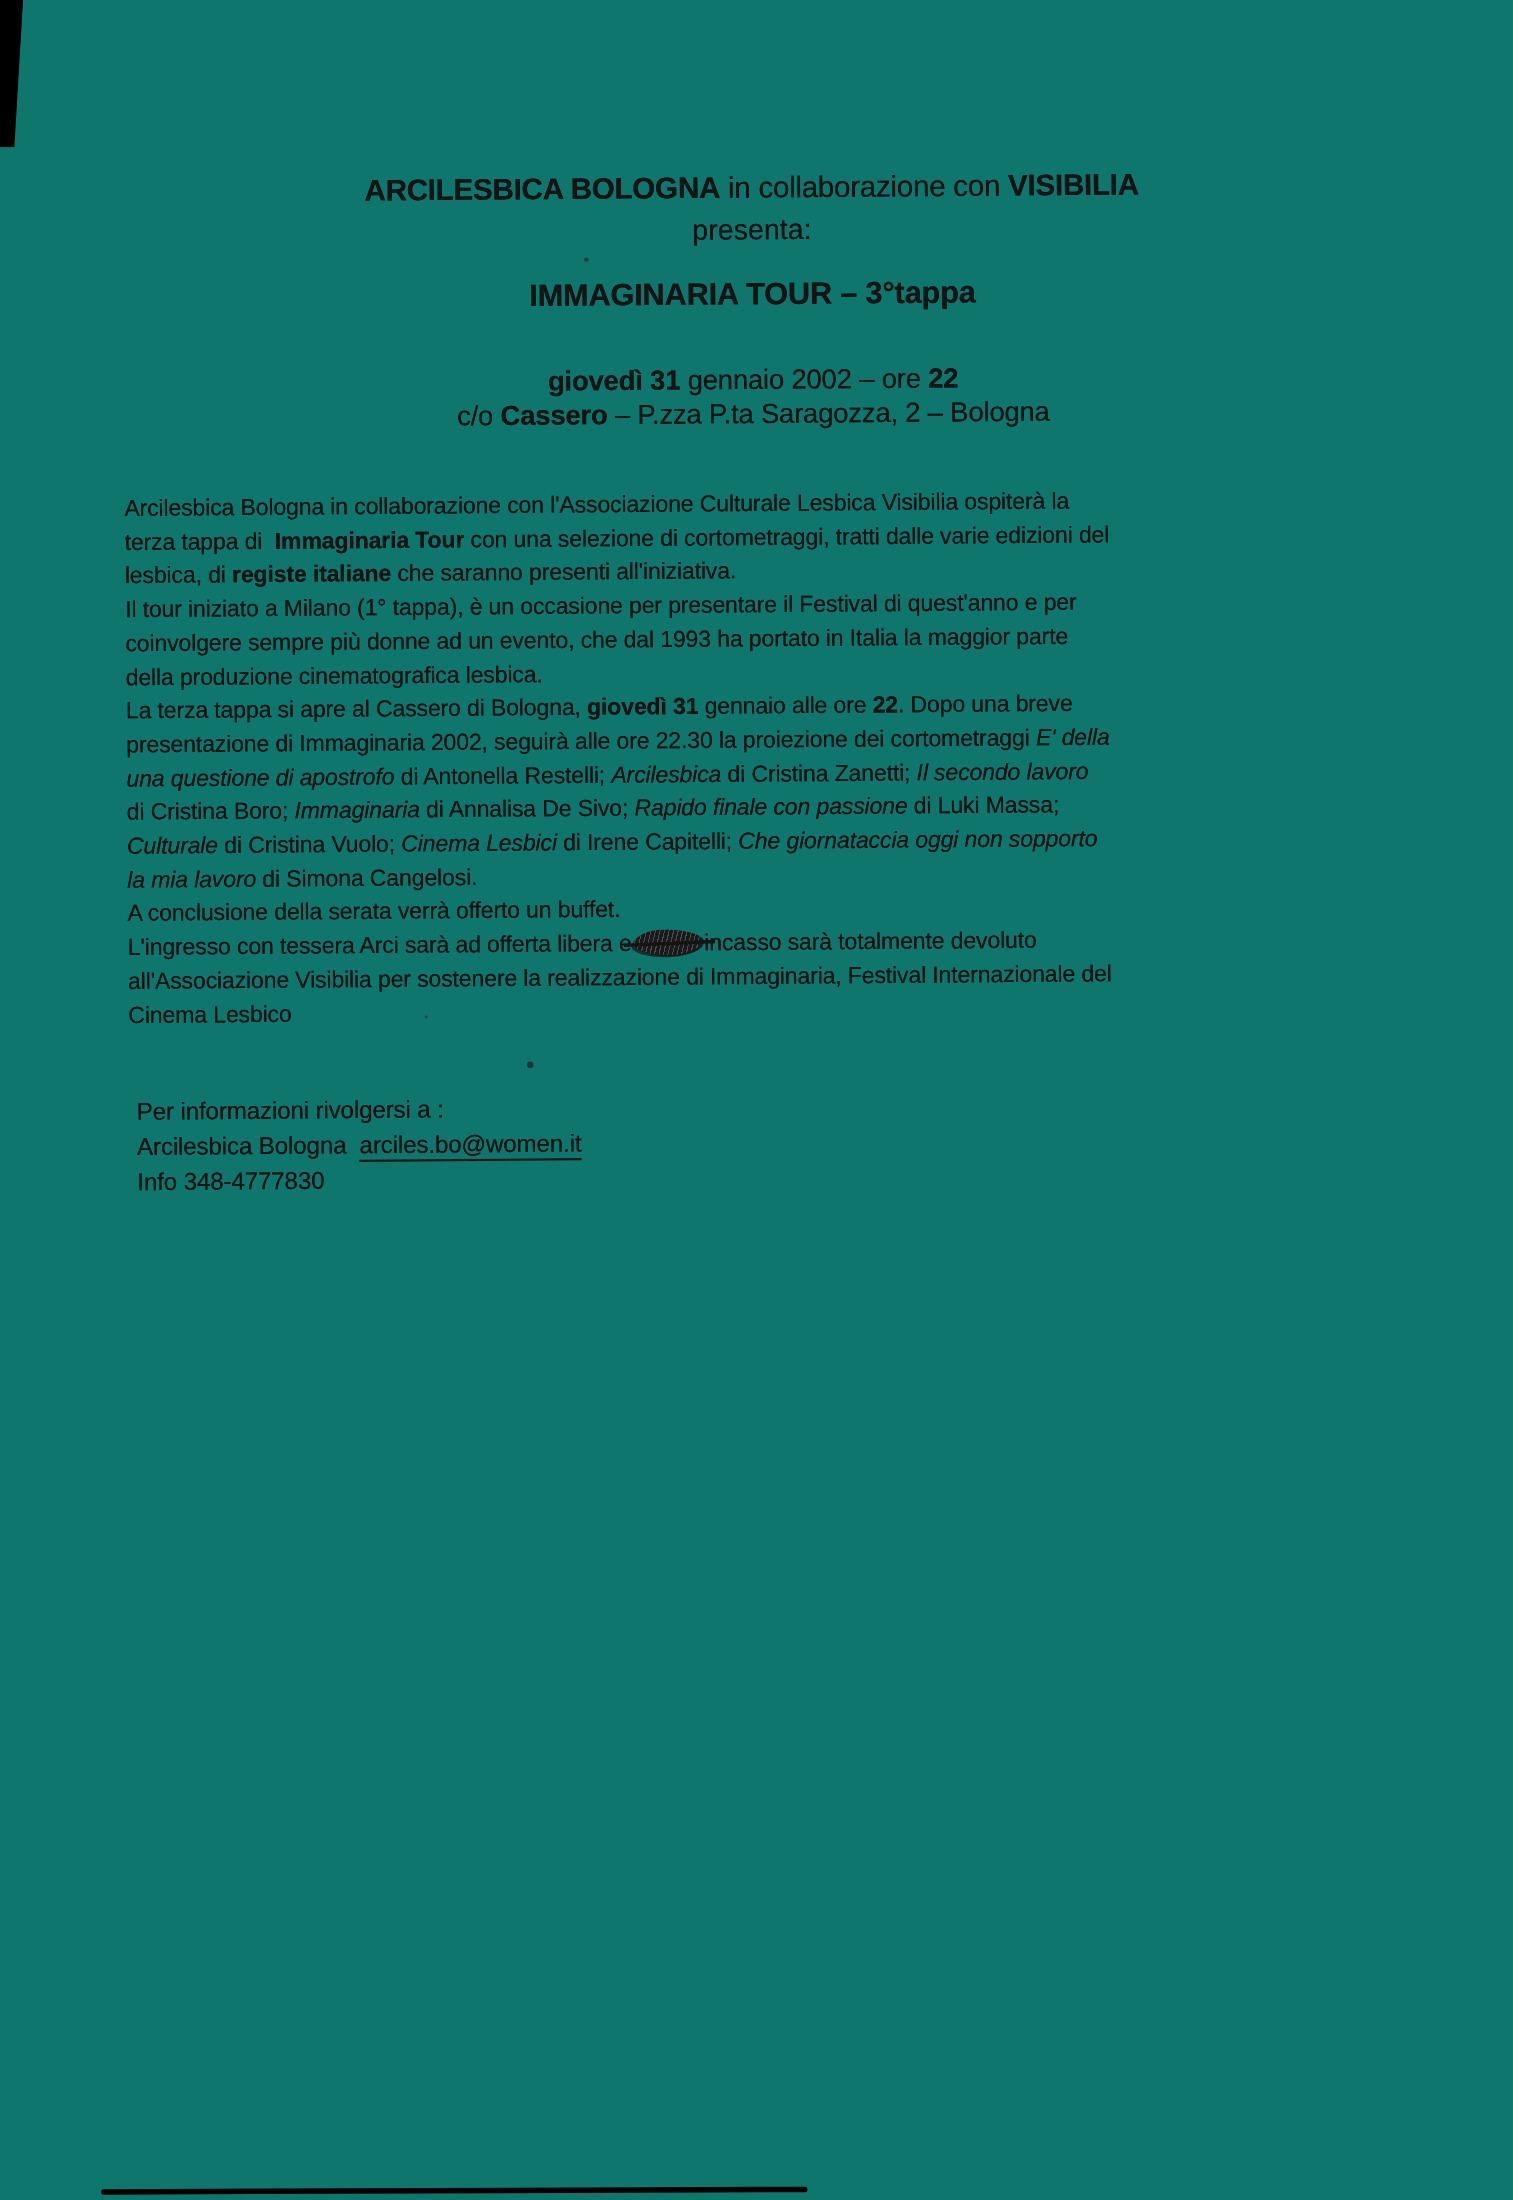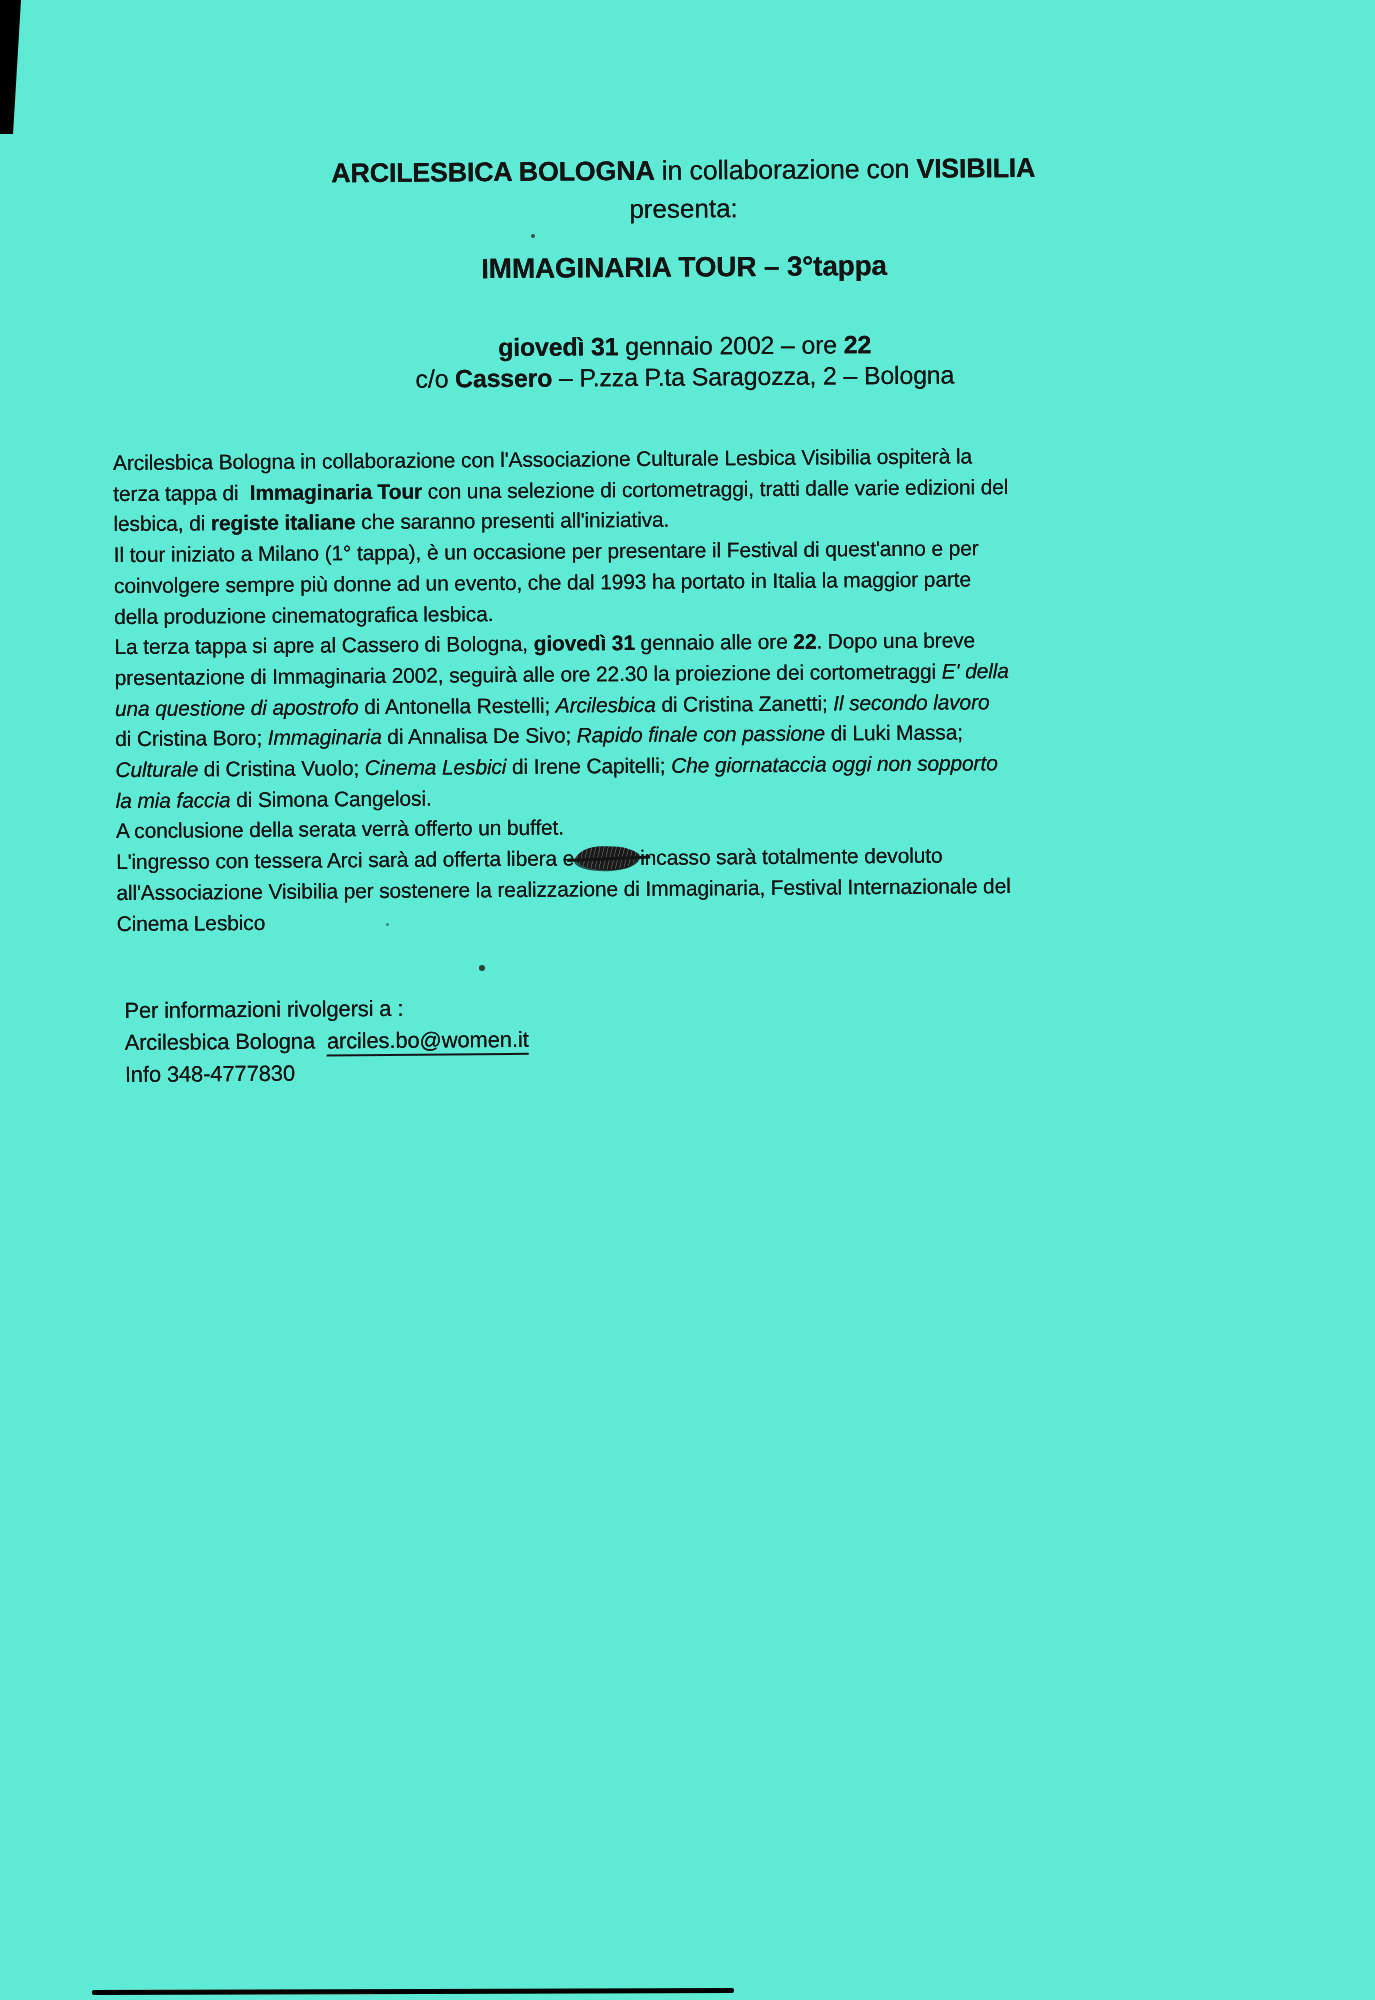--- a/index.html
+++ b/index.html
@@ -1,19 +1,19 @@
 <!DOCTYPE html>
 <html><head>
 <meta charset="utf-8">
 <style>
   html,body{margin:0;padding:0;background:#e8e8e8;}
   .page{
     position:relative;
     width:1375px;height:2000px;
-    background:#5eead4;
+    background:#0f766e;
     overflow:hidden;
     font-family:"Liberation Sans","DejaVu Sans",sans-serif;
     color:#141414;
   }
   .content{
     position:absolute;left:0;top:0;width:1375px;height:2000px;
     transform:rotate(-0.45deg);
     transform-origin:120px 460px;
     text-shadow:0 0 .4px currentColor;
   }
@@ -92,21 +92,21 @@
       <div class="bl"><span>terza tappa di &nbsp;</span><b>Immaginaria Tour</b><span> con una selezione di cortometraggi, tratti dalle varie edizioni del</span></div>
       <div class="bl"><span>lesbica, di </span><b>registe italiane</b><span> che saranno presenti all'iniziativa.</span></div>
       <div class="bl"><span>Il tour iniziato a Milano (1° tappa), è un occasione per presentare il Festival di quest'anno e per</span></div>
       <div class="bl"><span>coinvolgere sempre più donne ad un evento, che dal 1993 ha portato in Italia la maggior parte</span></div>
       <div class="bl"><span>della produzione cinematografica lesbica.</span></div>
       <div class="bl"><span>La terza tappa si apre al Cassero di Bologna, </span><b>giovedì 31</b><span> gennaio alle ore </span><b>22</b><span>. Dopo una breve</span></div>
       <div class="bl"><span>presentazione di Immaginaria 2002, seguirà alle ore 22.30 la proiezione dei cortometraggi </span><i>E' della</i></div>
       <div class="bl"><i>una questione di apostrofo</i><span> di Antonella Restelli; </span><i>Arcilesbica</i><span> di Cristina Zanetti; </span><i>Il secondo lavoro</i></div>
       <div class="bl"><span>di Cristina Boro; </span><i>Immaginaria</i><span> di Annalisa De Sivo; </span><i>Rapido finale con passione</i><span> di Luki Massa;</span></div>
       <div class="bl"><i>Culturale</i><span> di Cristina Vuolo; </span><i>Cinema Lesbici</i><span> di Irene Capitelli; </span><i>Che giornataccia oggi non sopporto</i></div>
-      <div class="bl"><i>la mia faccia</i><span> di Simona Cangelosi.</span></div>
+      <div class="bl"><i>la mia lavoro</i><span> di Simona Cangelosi.</span></div>
       <div class="bl"><span>A conclusione della serata verrà offerto un buffet.</span></div>
       <div class="bl"><span>L'ingresso con tessera Arci sarà ad offerta libera e</span><span class="scribble"></span><span>incasso sarà totalmente devoluto</span></div>
       <div class="bl"><span>all'Associazione Visibilia per sostenere la realizzazione di Immaginaria, Festival Internazionale del</span></div>
       <div class="bl"><span>Cinema Lesbico</span></div>
     </div>
 
     <div class="contact">
       <div>Per informazioni rivolgersi a :</div>
       <div><span>Arcilesbica Bologna &nbsp;</span><span class="email">arciles.bo@women.it</span></div>
       <div>Info 348-4777830</div>

